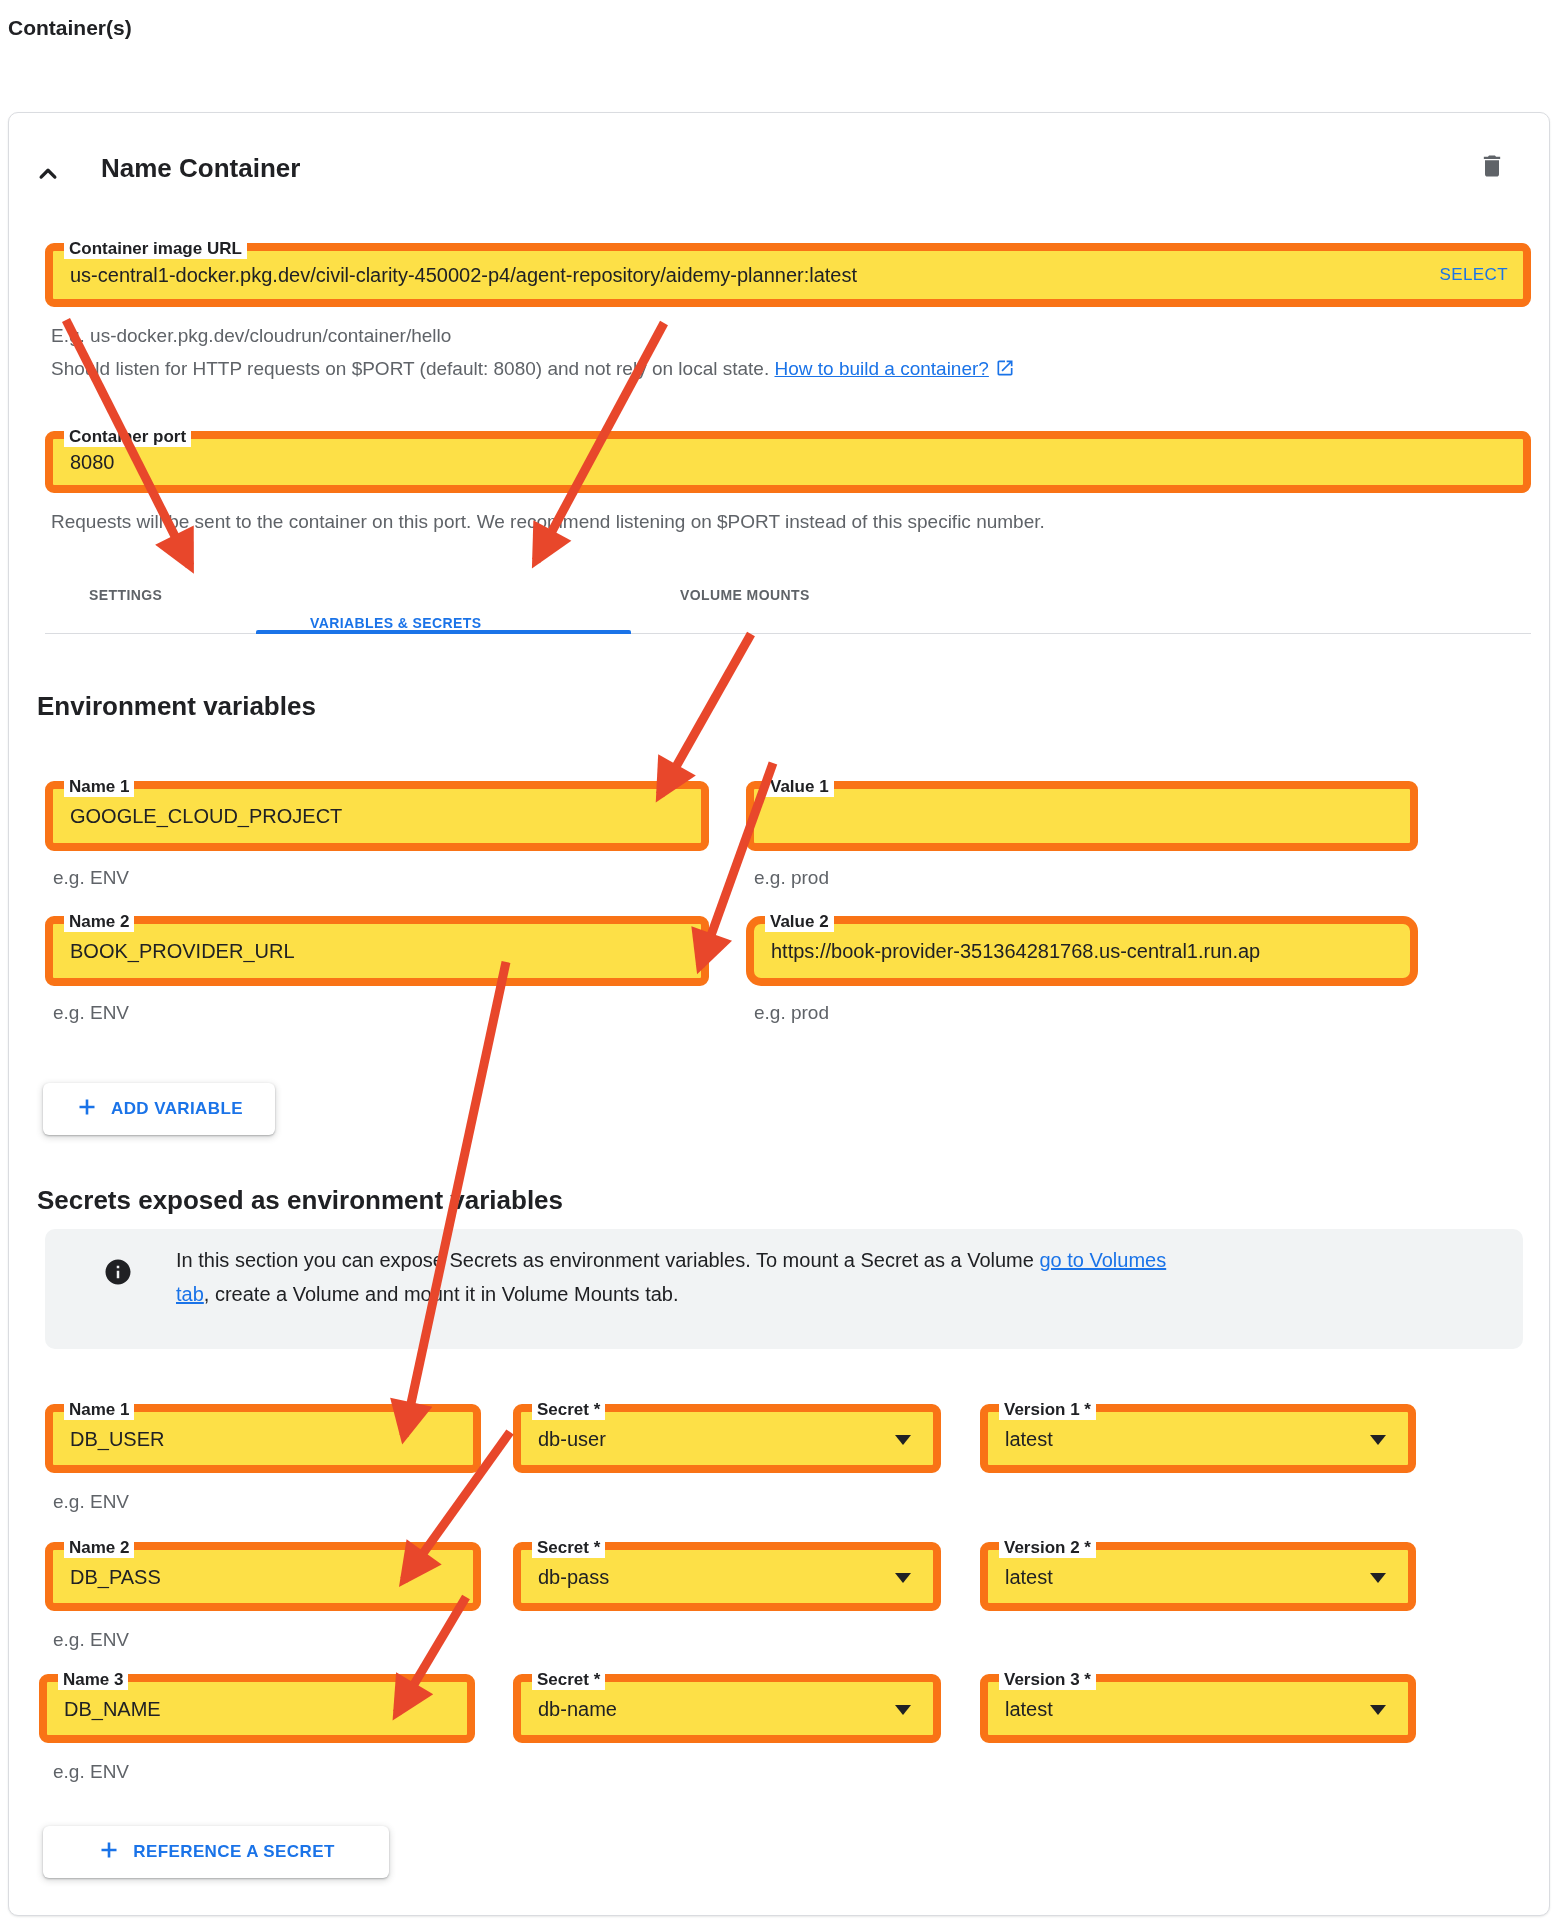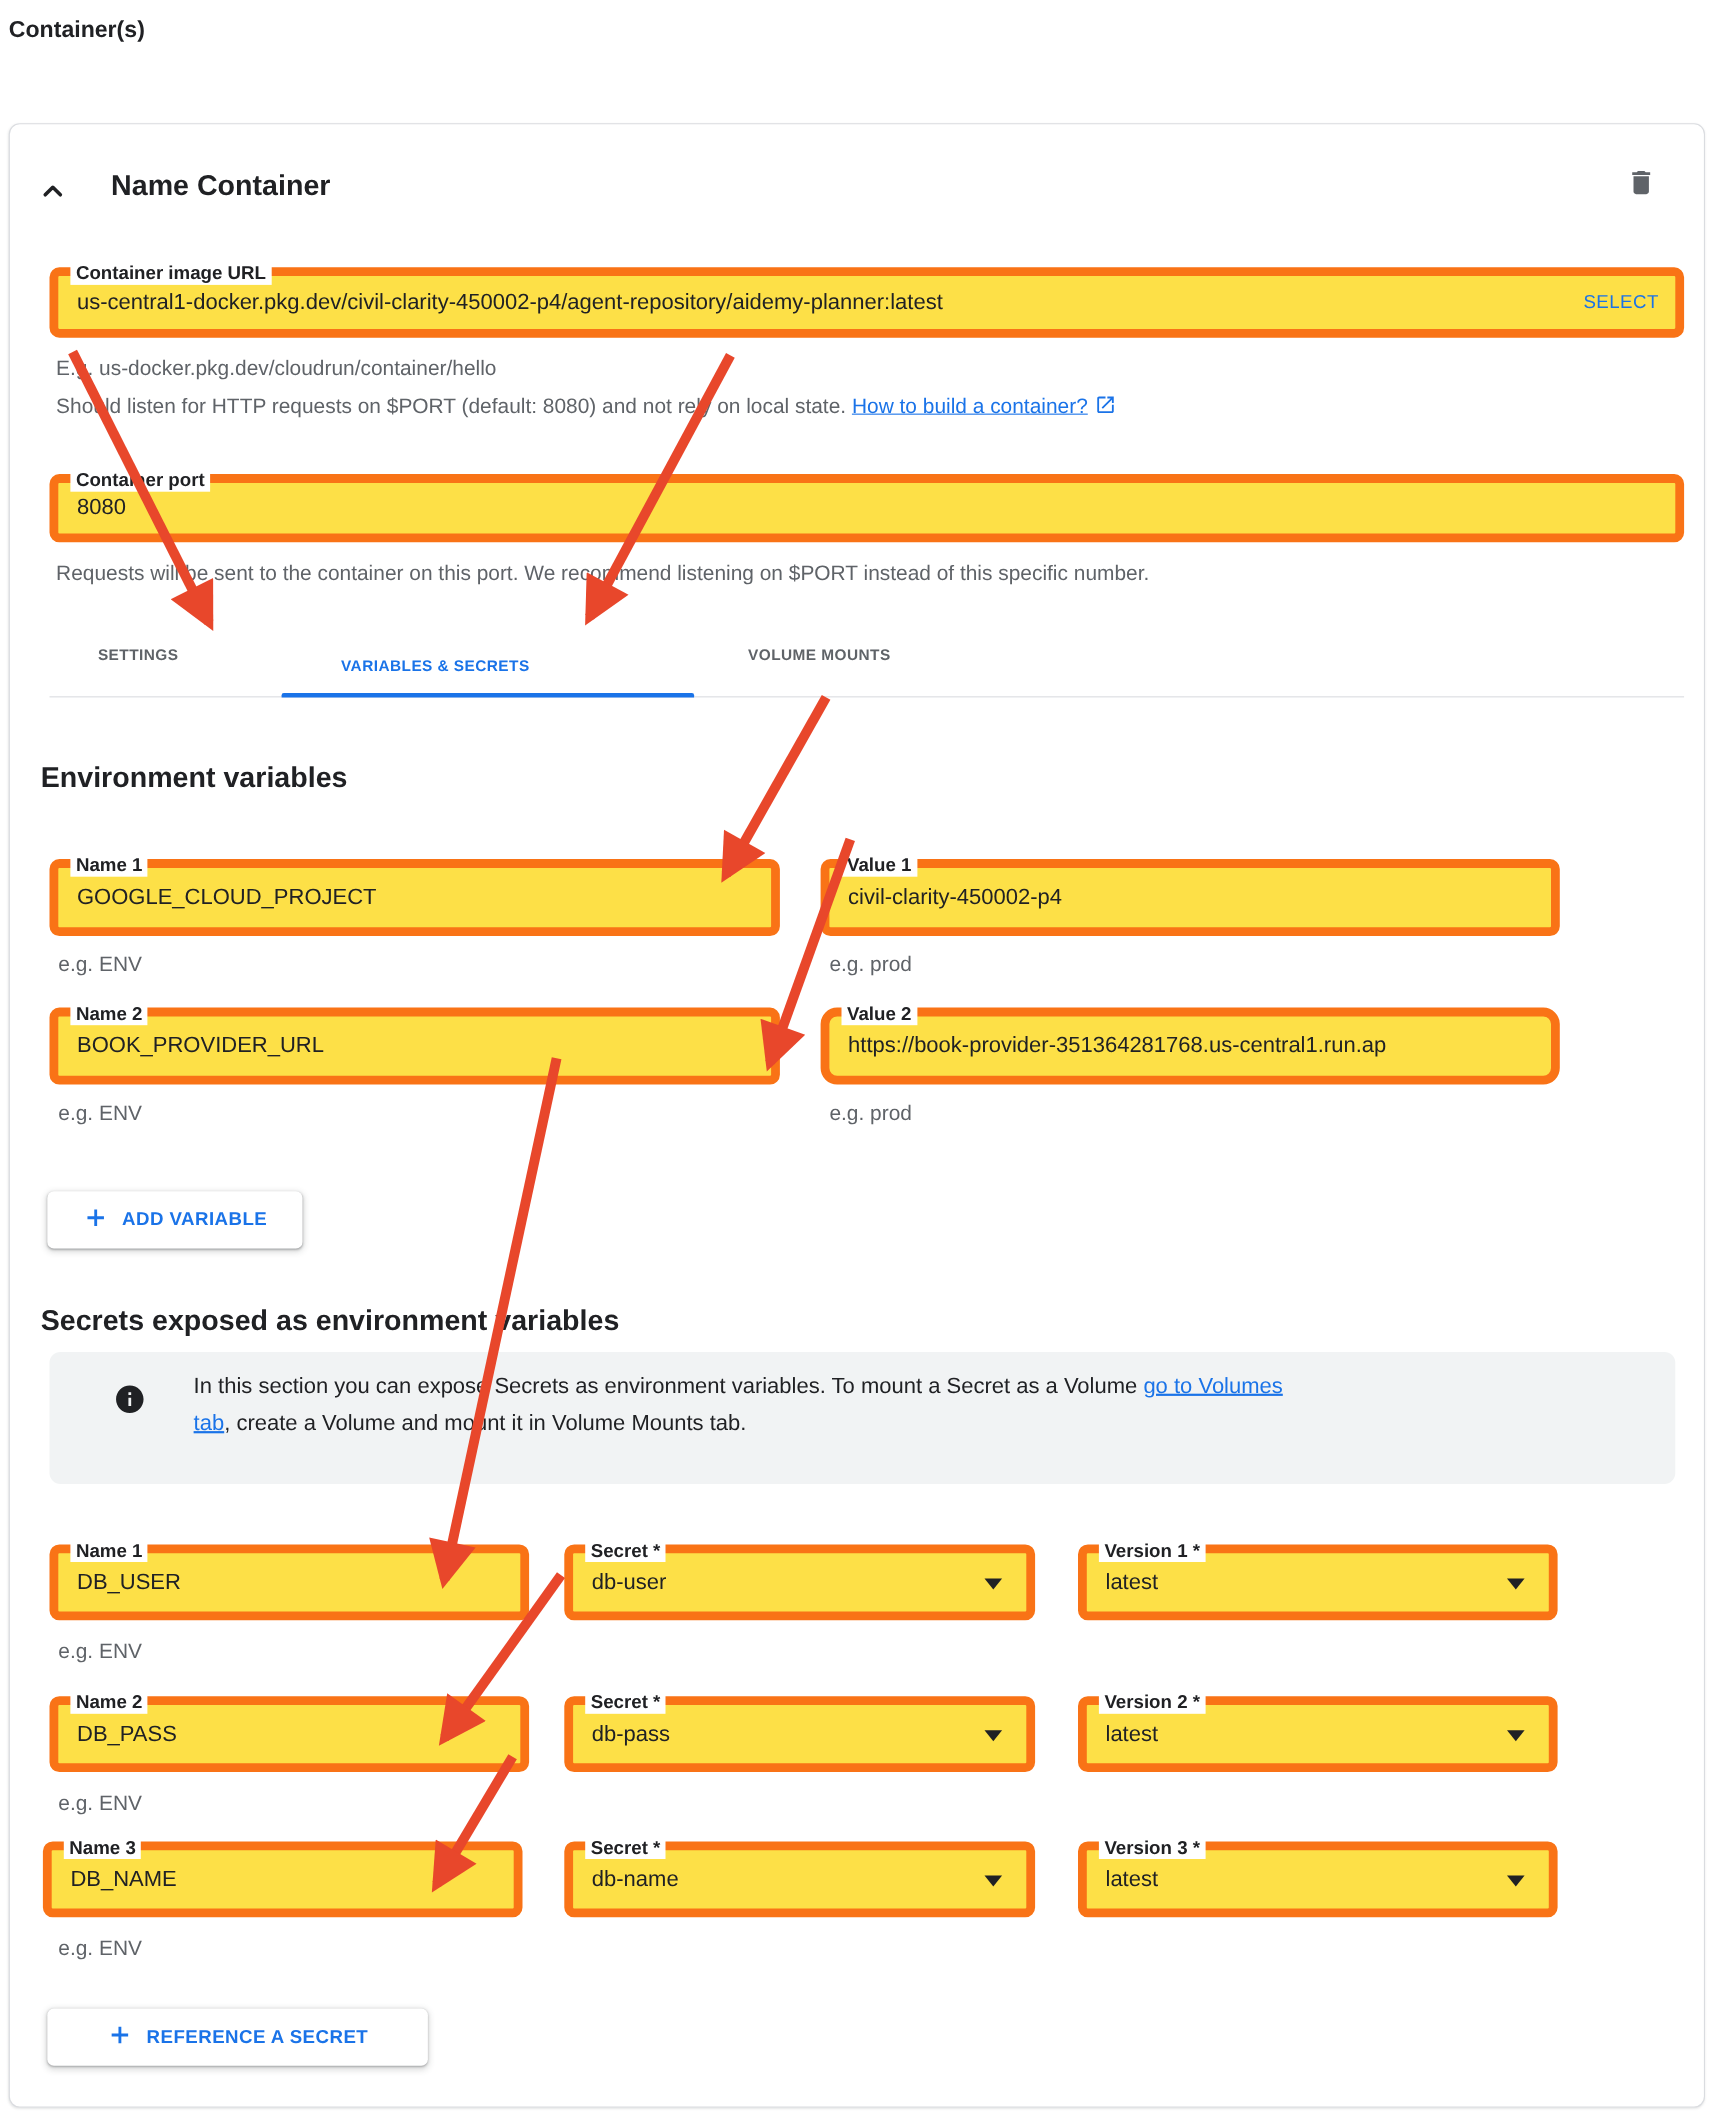--- a/index.html
+++ b/index.html
@@ -72,34 +72,33 @@
         </svg></span>
   </div>
 
   <div class="ofield" style="left:36px;top:318px;width:1486px;height:62px;">
     <span class="flabel">Container port</span>
     <span class="fvalue">8080</span>
   </div>
   <div class="helper" style="left:42px;top:398px;">Requests will be sent to the container on this port. We recommend listening on $PORT instead of this specific number.</div>
 
   <div class="tab" style="left:80px;top:474px;">SETTINGS</div>
-  <div class="tab active" style="left:301px;top:484px;text-align:center;">VARIABLES &amp; SECRETS</div>
+  <div class="tab active" style="left:301px;top:502px;text-align:center;">VARIABLES &amp; SECRETS</div>
   <div class="tab" style="left:671px;top:474px;">VOLUME MOUNTS</div>
   <div class="tab-divider" style="top:520px;"></div>
   <div class="tab-indicator" style="left:247px;top:517px;width:375px;"></div>
 
   <div class="sechead" style="left:28px;top:578px;">Environment variables</div>
 
   <div class="ofield" style="left:36px;top:668px;width:664px;height:70px;">
     <span class="flabel">Name 1</span>
     <span class="fvalue">GOOGLE_CLOUD_PROJECT</span>
   </div>
   <div class="ofield" style="left:737px;top:668px;width:672px;height:70px;">
     <span class="flabel">Value 1</span>
-    <span class="fvalue">civil-clarity-450002-p4</span>
   </div>
   <div class="helper" style="left:44px;top:754px;">e.g. ENV</div>
   <div class="helper" style="left:745px;top:754px;">e.g. prod</div>
 
   <div class="ofield" style="left:36px;top:803px;width:664px;height:70px;">
     <span class="flabel">Name 2</span>
     <span class="fvalue">BOOK_PROVIDER_URL</span>
   </div>
   <div class="ofield" style="left:737px;top:803px;width:672px;height:70px;border-radius:15px;">
     <span class="flabel">Value 2</span>

